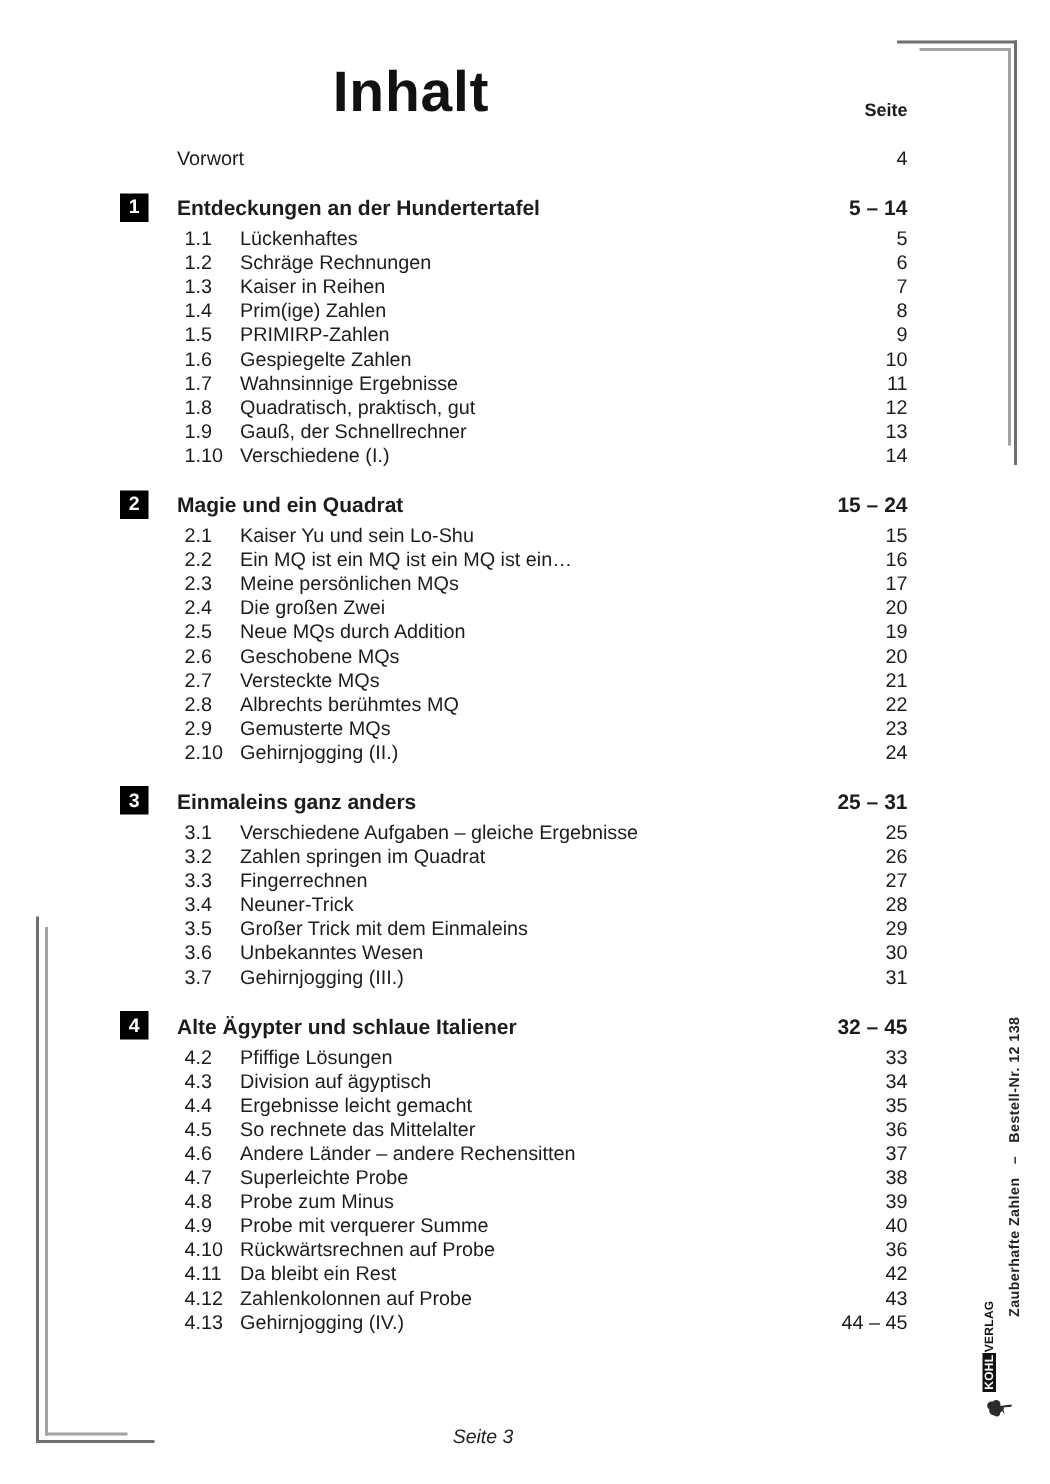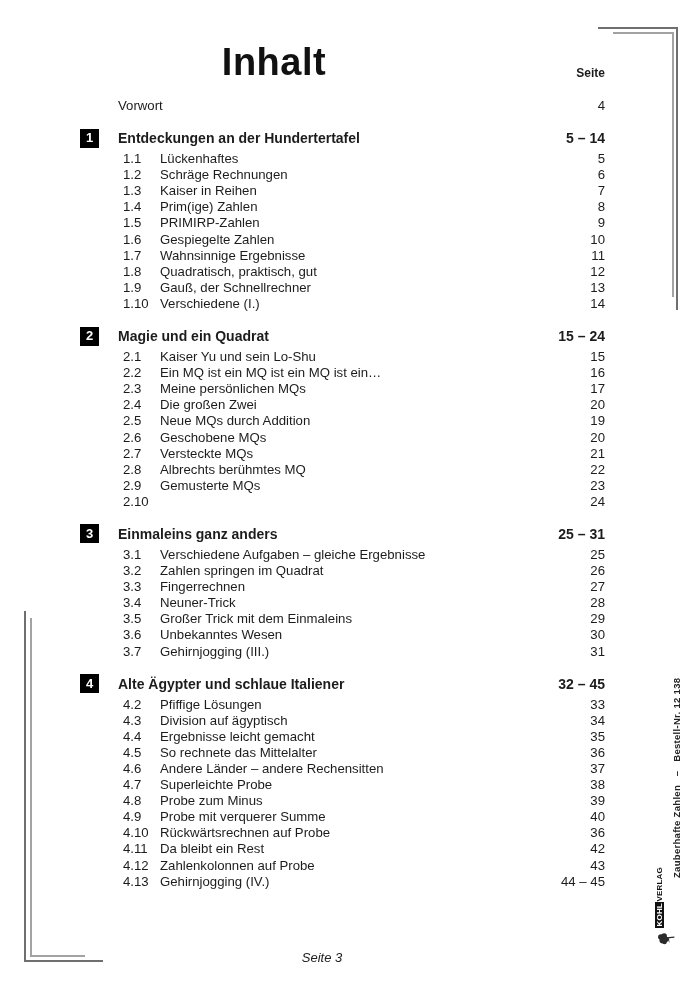--- a/index.html
+++ b/index.html
@@ -212,20 +212,21 @@
         </div>
 
         <div class="item-row">
           <span class="item-num">2.9</span>
           <span class="item-title">Gemusterte MQs</span>
           <span class="pagenum">23</span>
         </div>
 
         <div class="item-row">
           <span class="item-num">2.10</span>
+          <span class="item-title">Gehirnjogging (II.)</span>
           <span class="pagenum">24</span>
         </div>
       </div>
   </div>
 
   <div class="section">
     <div class="section-header">
       <span class="badge">3</span>
       <span class="section-title">Einmaleins ganz anders</span>
       <span class="section-pages">25 – 31</span>

